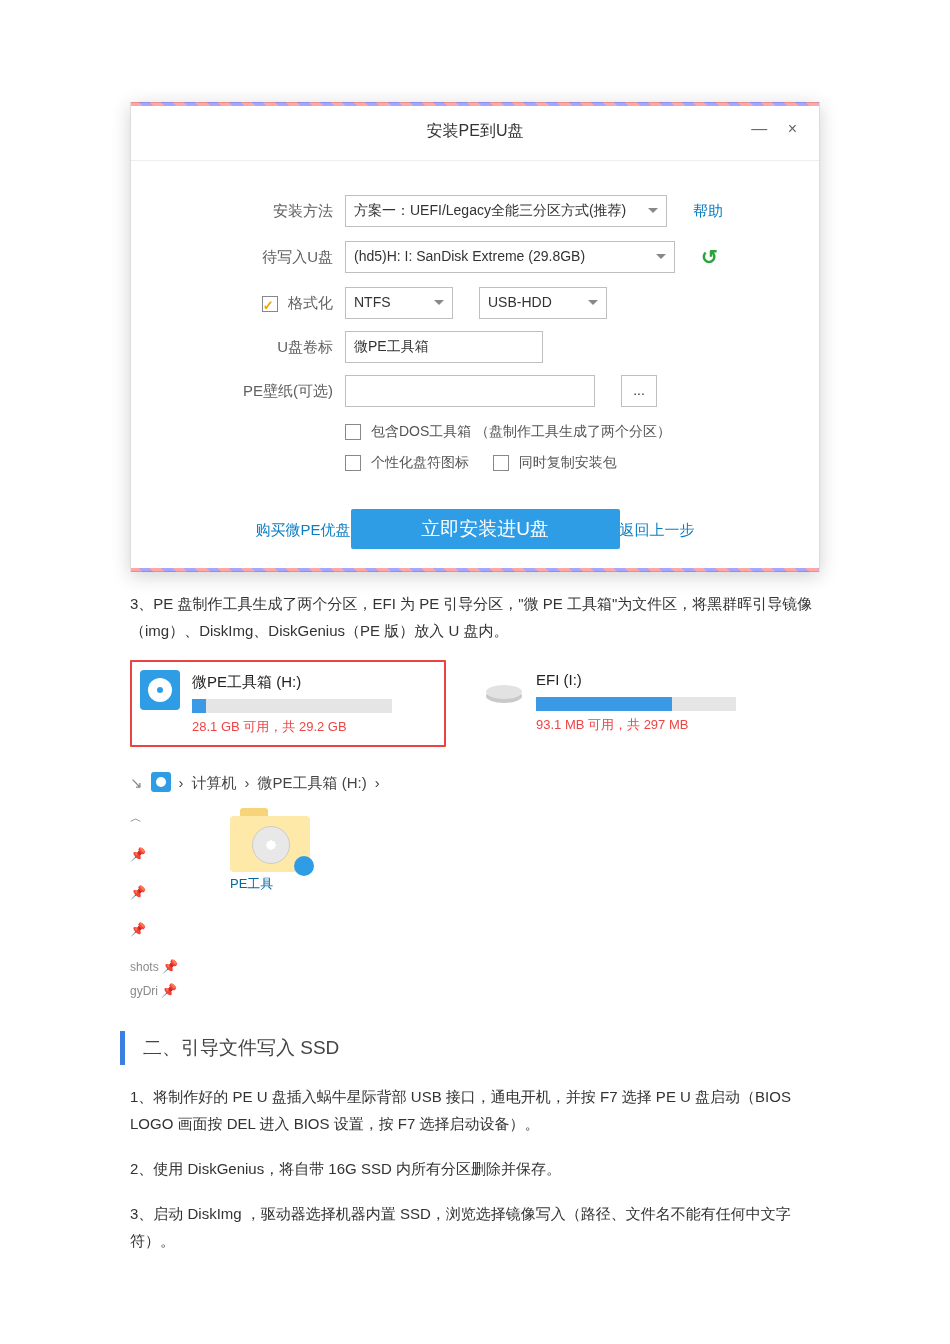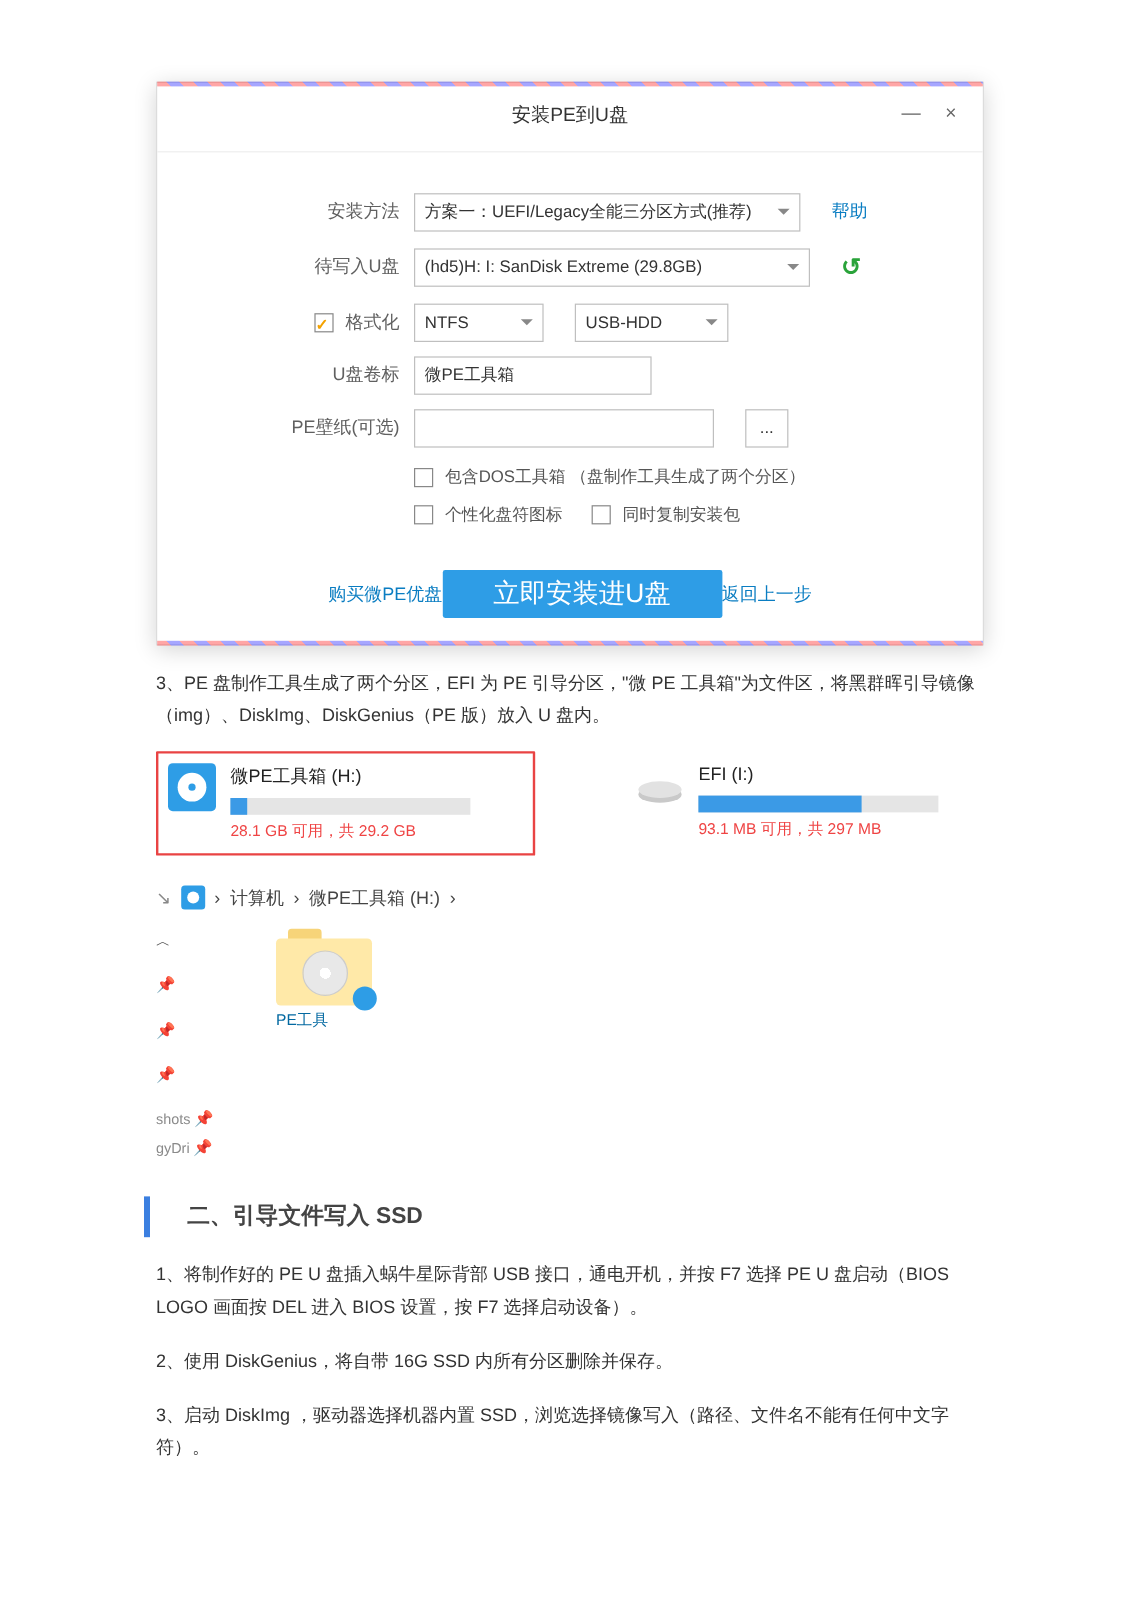--- a/index.html
+++ b/index.html
@@ -14,21 +14,21 @@
     width: 950px;
     margin: 0 auto;
     padding: 0 0 80px 0;
   }
   .content {
     padding: 0 130px 0 130px;
   }
 
   
   .installer {
-    margin-top: 68px;
+    margin-top: 102px;
     border: 1px solid #dcdcdc;
     box-shadow: 0 4px 18px rgba(0,0,0,0.18);
     background: #fff;
     position: relative;
   }
   .installer::before, .installer::after {
     content:"";
     position:absolute;
     left:0; right:0;
     height:4px;
@@ -143,22 +143,22 @@
     display:flex;
     align-items:center;
     justify-content:center;
     padding: 18px 26px 22px 26px;
   }
   .install-btn {
     background:#2e9de6;
     color:#fff;
     border:none;
     height:40px;
-    width:233px;
-    font-size:22px;
+    width:269px;
+    font-size:19px;
     border-radius:2px;
   }
 
   
   .para { margin: 18px 0 14px 0; }
 
   
   .drives {
     display:flex;
     gap:30px;
@@ -283,23 +283,23 @@
     width:36px; height:36px;
     border-radius:50%;
     background: radial-gradient(circle at 50% 50%, #fff 0 16%, #d8d8d8 16% 100%);
     border:1px solid #ccc;
   }
   .file-name { font-size:13px; line-height:1.3; margin-top:6px; width:130px; }
 
   
   .h2 {
     border-left:5px solid #3b7fe0;
-    padding-left:31px;
+    padding-left:18px;
     font-size:19px;
-    font-weight:700;
+    font-weight:400;
     color:#444;
     margin: 26px 0 18px -10px;
   }
 </style>
 </head>
 <body>
 
 <div class="page">
   <div class="content">
 
@@ -403,21 +403,21 @@
             </svg>
         </div>
         <div>
           <div class="d-name">微PE工具箱 (H:)</div>
           <div class="bar">
               <div class="fill" style="width:7%"></div>
             </div>
           <div class="d-sub">28.1 GB 可用，共 29.2 GB</div>
         </div>
       </div>
-      <div class="drive" style="padding:6px;justify-content:flex-end;">
+      <div class="drive" style="padding:6px;">
         <div class="dicon">
           <svg viewBox="0 0 44 44">
               <ellipse cx="22" cy="30" rx="18" ry="7" fill="#c9c9c9"></ellipse>
               <ellipse cx="22" cy="26" rx="18" ry="7" fill="#e2e2e2"></ellipse>
             </svg>
         </div>
         <div>
           <div class="d-name">EFI (I:)</div>
           <div class="bar">
               <div class="fill" style="width:68%"></div>

